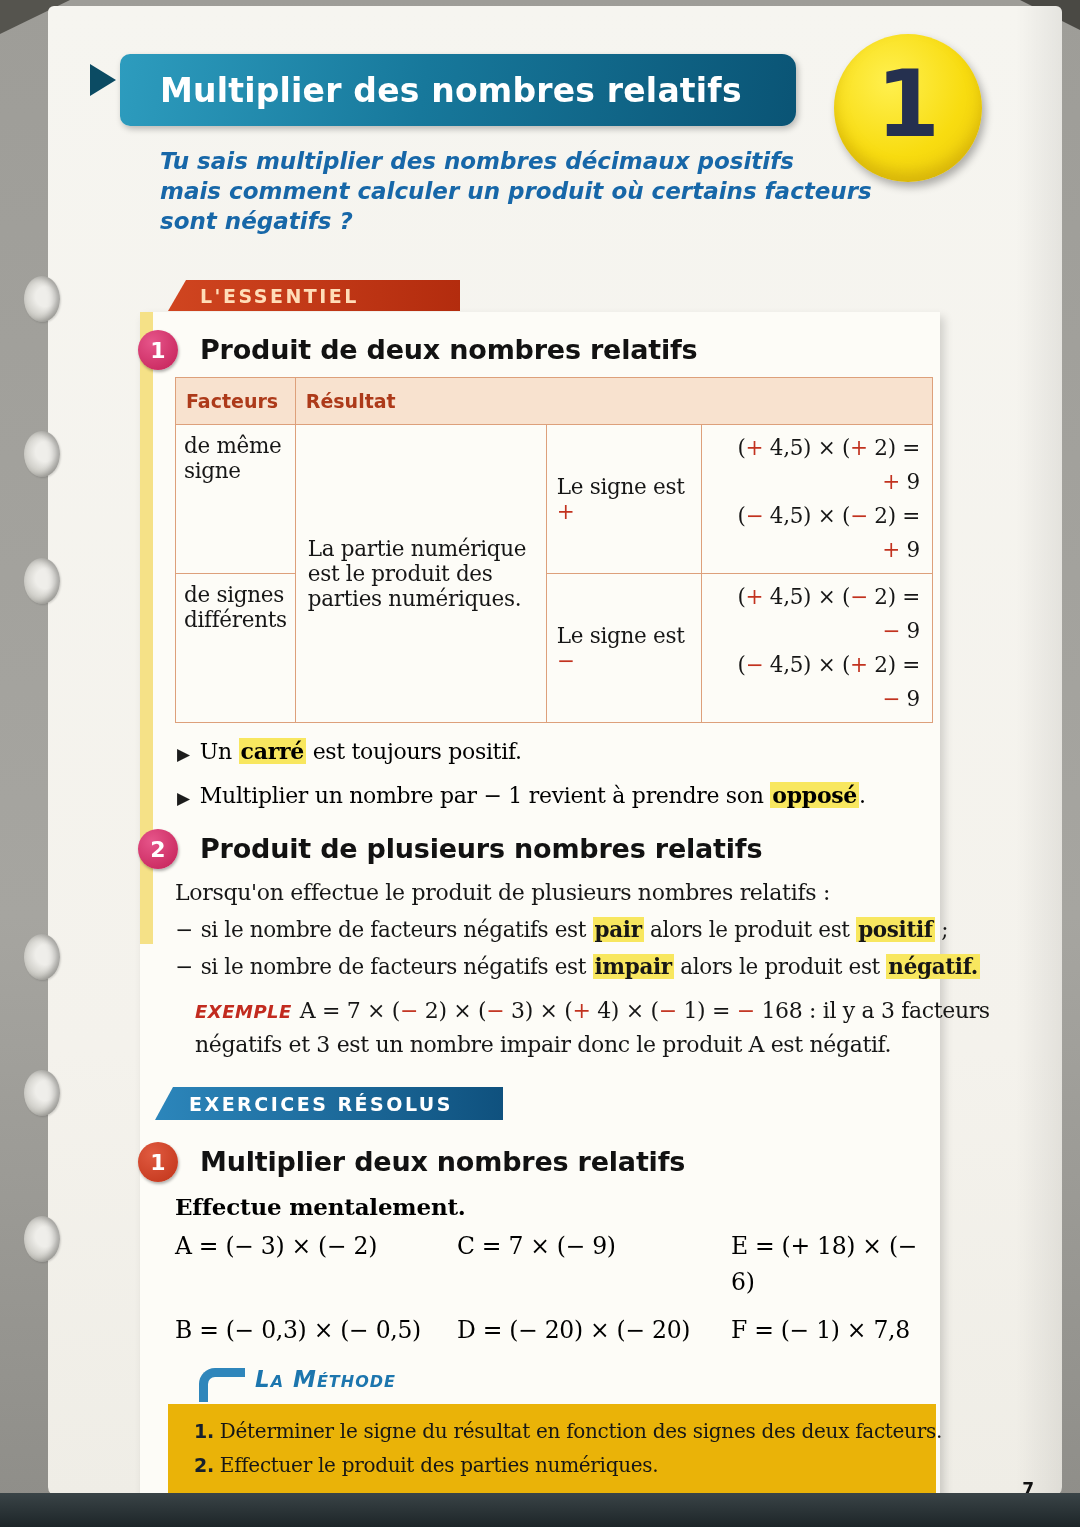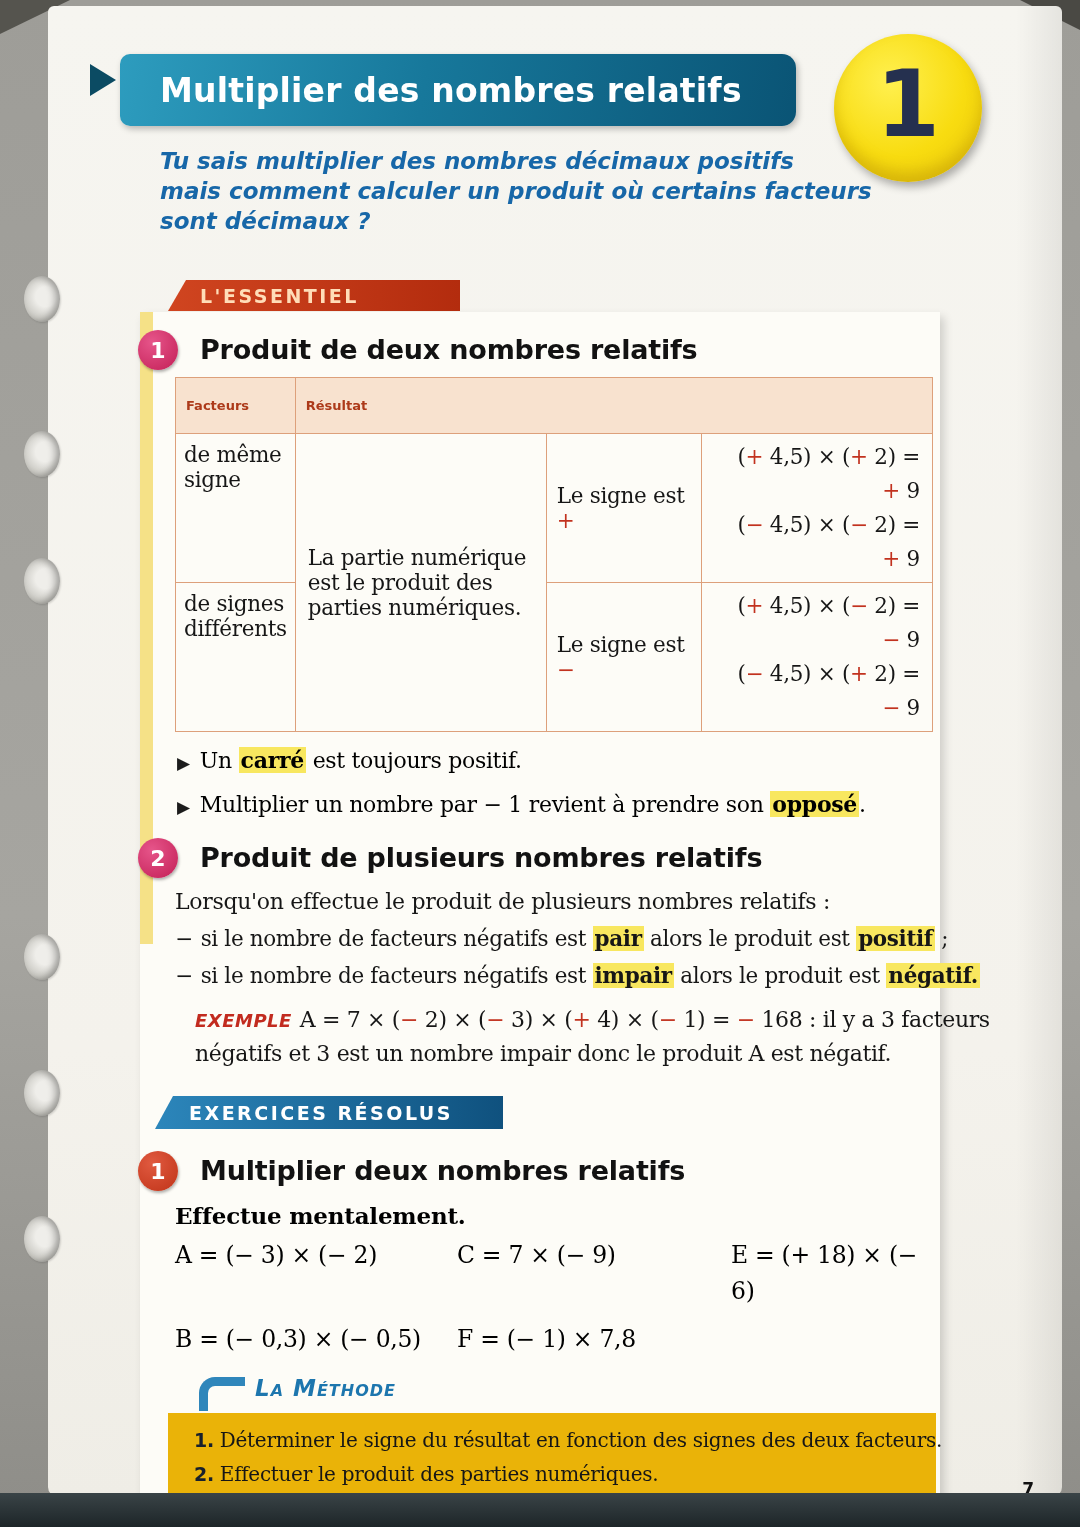--- a/index.html
+++ b/index.html
@@ -80,22 +80,22 @@
   .num-circle.pink { background:radial-gradient(circle at 35% 30%, #e6558a, #c31f56); }
   .num-circle.red  { background:radial-gradient(circle at 35% 30%, #e05a40, #c03318); }
   .sec-head h2 { font-family:"DejaVu Sans", sans-serif; font-weight:bold;
     font-size:27px; color:#121212; letter-spacing:-.2px; }
 
   
   table.rule-table { border-collapse:collapse; margin-top:12px; width:758px;
     font-size:21.5px; letter-spacing:-.3px; color:#161616; }
   table.rule-table th, table.rule-table td { border:1.7px solid #dda07b; }
   table.rule-table th { background:#f8e2cf; color:#ad3a1a;
-    font-family:"DejaVu Sans", sans-serif; font-size:13px; font-weight:bold;
-    text-align:left; padding:20px 10px; height:31px; letter-spacing:0; }
+    font-family:"DejaVu Sans", sans-serif; font-size:19px; font-weight:bold;
+    text-align:left; padding:12px 10px; height:31px; letter-spacing:0; }
   td.fact { width:110px; vertical-align:top; padding:8px 8px; height:88px; }
   td.regle { width:254px; vertical-align:middle; padding:6px 12px; }
   td.signe { width:158px; vertical-align:middle; padding:22px 10px; }
   td.exs { width:236px; vertical-align:middle; padding:6px 12px; text-align:right; line-height:34px; }
   .sg { color:#c2321f; }
 
   
   .bullet { display:flex; margin-top:13px; margin-left:2px; font-size:22px;
     letter-spacing:-.3px; line-height:30px; }
   .tri { color:#1c1c1c; font-size:17px; margin-right:10px; transform:translateY(3px); }
@@ -151,21 +151,21 @@
   <div class="title-banner">
     <span>Multiplier des nombres relatifs</span>
   </div>
   <div class="chapter-badge">
     <span>1</span>
   </div>
 
   <div class="intro">
     <div>Tu sais multiplier des nombres décimaux positifs</div>
     <div>mais comment calculer un produit où certains facteurs</div>
-    <div>sont décimaux ?</div>
+    <div>sont négatifs ?</div>
   </div>
 
   <div class="red-banner">
     <span>L'ESSENTIEL</span>
   </div>
 
   <div class="card">
     <div class="yellow-stripe"></div>
 
     <div class="sec-head first">
@@ -242,20 +242,21 @@
       <h2>Multiplier deux nombres relatifs</h2>
     </div>
 
     <div class="consigne">Effectue mentalement.</div>
 
     <div class="expr-grid">
       <span>A = (− 3) × (− 2)</span>
       <span>C = 7 × (− 9)</span>
       <span>E = (+ 18) × (− 6)</span>
       <span>B = (− 0,3) × (− 0,5)</span>
+      <span>D = (− 20) × (− 20)</span>
       <span>F = (− 1) × 7,8</span>
     </div>
 
     <div class="blue-label-row">
       <div class="corner-bracket"></div>
       <span class="blue-label">La Méthode</span>
     </div>
     <div class="methode-box">
       <div class="step"><b>1.</b><span>Déterminer le signe du résultat en fonction des signes des deux facteurs.</span></div>
       <div class="step"><b>2.</b><span>Effectuer le produit des parties numériques.</span></div>

